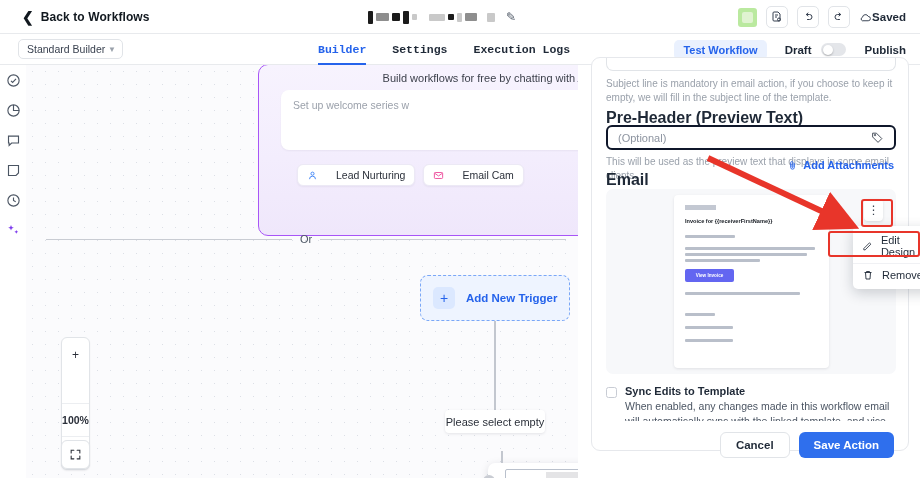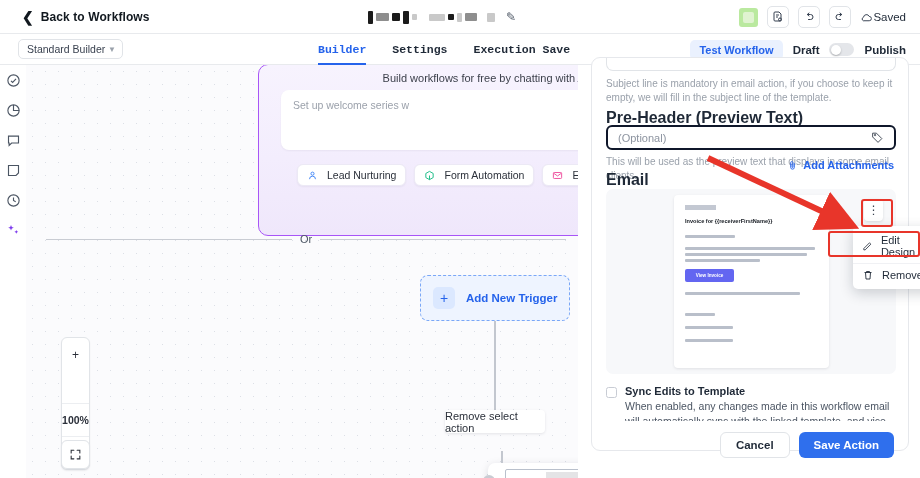--- a/index.html
+++ b/index.html
@@ -32,40 +32,40 @@
   .green-chip { width:19px; height:19px; background:
       linear-gradient(#b7e89a,#b7e89a) 0 0/100% 100% no-repeat;
       border-radius:3px; position:relative; opacity:.95;}
   .green-chip::after{ content:""; position:absolute; inset:4px; background:#dff3cf; border-radius:2px;}
   .ibtn {
     width:22px; height:22px; border:1px solid #e1e4e8; border-radius:5px;
     display:flex; align-items:center; justify-content:center;
     color:#374151; background:#fff; cursor:pointer;
   }
   .ibtn svg { display:block; }
-  .saved { display:flex; align-items:center; color:#1f2937; font-size:11.5px; font-weight:400;}
+  .saved { display:flex; align-items:center; color:#1f2937; font-size:11.5px; font-weight:700;}
 
   
   .tabbar {
     height:31px; width:920px; background:#fff; border-bottom:1px solid #e8eaed;
     display:flex; align-items:center; position:relative;
   }
   .builder-select {
     margin-left:18px; width:105px; height:20px; border:1px solid #e1e4e8; border-radius:5px;
     display:flex; align-items:center; justify-content:space-between; padding:0 6px 0 8px;
     font-size:10.5px; color:#3a4250; background:#fff; cursor:pointer;
   }
   .caret { font-size:8px; color:#9aa1ab; }
   .tabs { position:absolute; left:318px; top:0; height:31px; display:flex; gap:26px; align-items:center;}
   .tab { font-size:11.5px; font-weight:700; color:#1f2937; cursor:pointer; height:31px; display:flex; align-items:center; position:relative;font-family:Liberation Mono, monospace;}
   .tab.active { color:#2563eb; }
   .tab.active::after { content:""; position:absolute; left:0; right:0; bottom:0; height:2px; background:#2563eb; }
   .tab-right { position:absolute; right:14px; top:0; height:31px; display:flex; align-items:center; gap:10px; }
   .testwf { background:#eaf1fe; color:#2563eb; font-size:11px; font-weight:700; padding:4px 9px; border-radius:5px; cursor:pointer;}
-  .draftlbl,.publbl { font-size:11.5px; font-weight:700; color:#1f2937;}
+  .draftlbl,.publbl { font-size:11.5px; font-weight:700; color:#1f2937;margin-left:8px;}
   .toggle { width:25px; height:13px; border-radius:7px; background:#e4e6ea; position:relative; cursor:pointer; }
   .toggle::after{content:"";position:absolute;left:1.5px;top:1.5px;width:10px;height:10px;border-radius:50%;background:#fff;box-shadow:0 1px 2px rgba(0,0,0,.25);}
 
   
   .rail { position:absolute; left:0; top:65px; width:26px; height:413px; background:#fff; }
   .rail .ri { width:26px; height:30px; display:flex; align-items:center; justify-content:center; color:#4b5563; cursor:pointer;}
 
   
   .canvas {
     position:absolute; left:26px; top:65px; width:552px; height:413px;
@@ -80,21 +80,21 @@
     background:linear-gradient(180deg,#f7f3fe 0%, #f3edfd 55%, #efe7fb 100%);
     border:1px solid #a855f7; border-radius:10px;
   }
   .ai-head { text-align:right; padding:7px 14px 0 0; font-size:11px; color:#3b3f4a; }
   .ai-input {
     margin:6px 10px 0 22px; height:60px; background:#fff; border-radius:8px;
     padding:9px 12px; font-size:10.5px; color:#9ba1ab; box-shadow:0 1px 2px rgba(16,24,40,.05);
   }
   .chips { display:flex; gap:8px; padding:14px 0 0 38px; }
   .chip {
-    display:flex; align-items:center; gap:9px; background:#fff; border:1px solid #ece9f5;
+    display:flex; align-items:center; gap:18px; background:#fff; border:1px solid #ece9f5;
     border-radius:6px; padding:4px 9px; font-size:10.5px; color:#2b303a; white-space:nowrap;
     box-shadow:0 1px 2px rgba(16,24,40,.05); cursor:pointer;
   }
 
   .or-row { position:absolute; left:20px; top:168px; width:520px; display:flex; align-items:center; gap:8px; color:#4b5563; font-size:11px;}
   .or-line { flex:1; height:1px; background:#c9ccd3; }
 
   .trigger-node {
     position:absolute; left:394px; top:210px; width:150px; height:46px;
     border:1.5px dashed #7aa7f7; border-radius:8px; background:#eef4ff;
@@ -242,21 +242,21 @@
   </div>
 
   <div class="tabs">
     <div class="tab active">
         <span>Builder</span>
       </div>
     <div class="tab">
         <span>Settings</span>
       </div>
     <div class="tab">
-        <span>Execution Save</span>
+        <span>Execution Logs</span>
       </div>
   </div>
 
   <div class="tab-right">
     <div class="testwf">Test Workflow</div>
     <span class="draftlbl">Draft</span>
     <div class="toggle"></div>
     <span class="publbl">Publish</span>
   </div>
 </div>
@@ -305,27 +305,20 @@
     <div class="ai-input">Set up welcome series w</div>
     <div class="chips">
       <div class="chip">
         <svg width="11" height="11" viewBox="0 0 24 24" fill="none" stroke="#3b82f6" stroke-width="2">
             <circle cx="12" cy="8" r="3.4"></circle>
             <path d="M5.5 20a6.5 6.5 0 0 1 13 0"></path>
           </svg>
         <span>Lead Nurturing</span>
       </div>
       <div class="chip">
-        <svg width="11" height="11" viewBox="0 0 24 24" fill="none" stroke="#10b981" stroke-width="2">
-            <path d="M12 3l8 4.5v9L12 21l-8-4.5v-9z"></path>
-            <path d="M12 12v9"></path>
-          </svg>
-        <span>Form Automation</span>
-      </div>
-      <div class="chip">
         <svg width="11" height="11" viewBox="0 0 24 24" fill="none" stroke="#ec4899" stroke-width="2">
             <rect x="3" y="5.5" width="18" height="13" rx="2"></rect>
             <path d="M3.5 7l8.5 6 8.5-6"></path>
           </svg>
         <span>Email Cam</span>
       </div>
     </div>
   </div>
 
   <div class="or-row">
@@ -334,21 +327,21 @@
     <div class="or-line"></div>
   </div>
 
   <div class="trigger-node">
     <div class="plus-sq">+</div>
     <div class="t">Add New Trigger</div>
   </div>
 
   <div class="connector"></div>
 
-  <div class="select-action">Remove select action</div>
+  <div class="select-action">Please select empty</div>
 
   <div class="bottom-card">
     <div class="bc-stem"></div>
     <div class="bc-dot"></div>
     <div class="bc-a">
       <div class="bc-b"></div>
 
     </div>
   </div>
 

